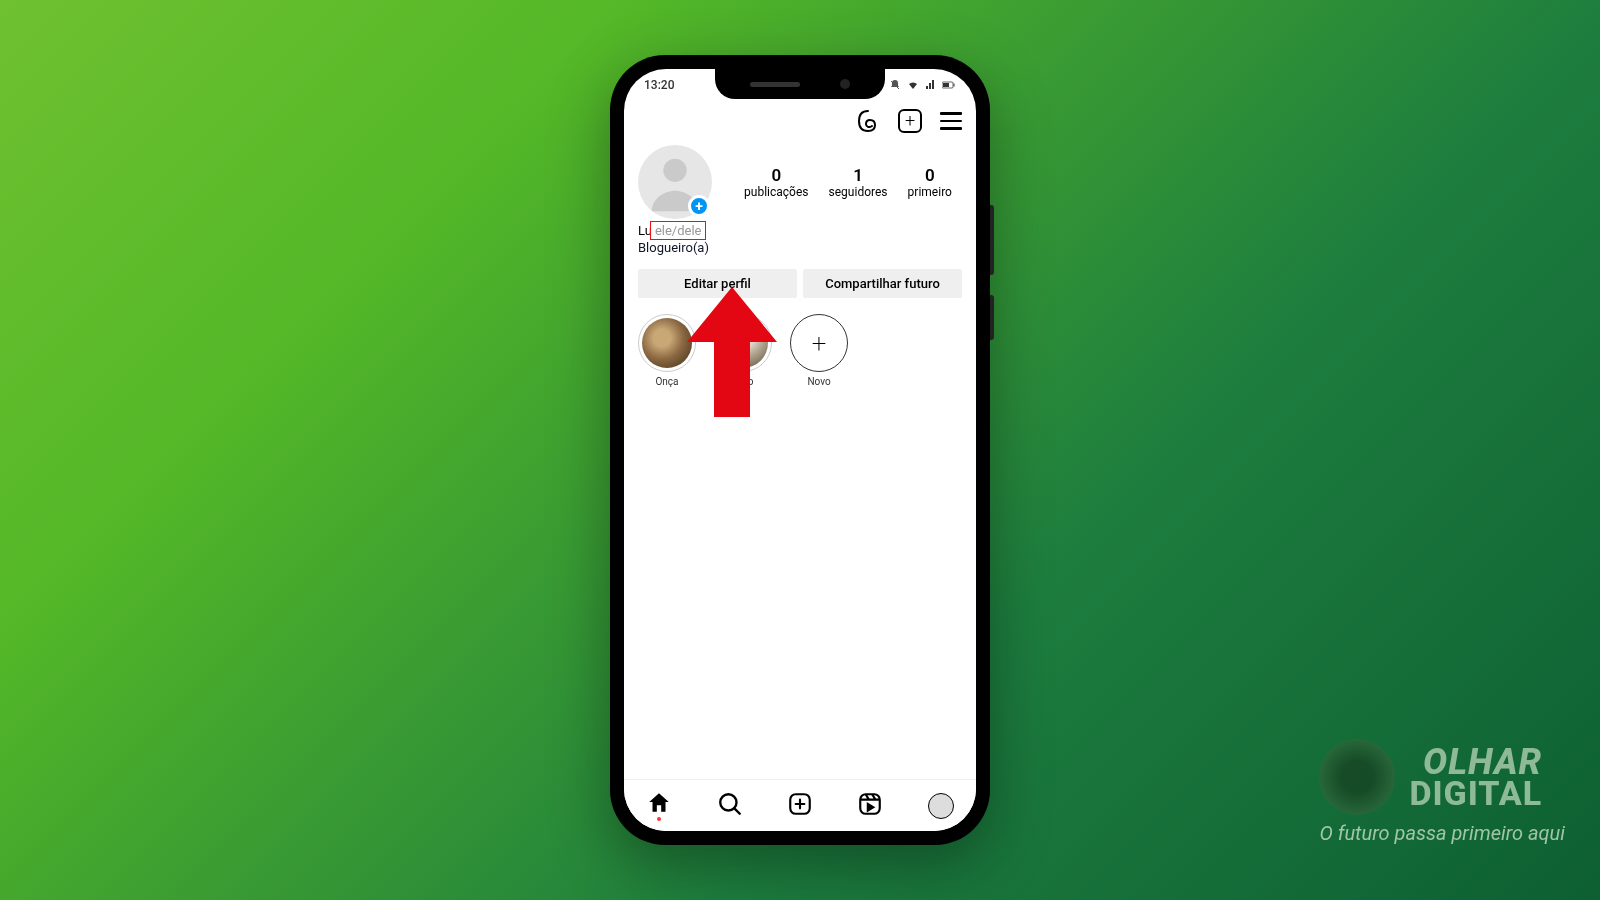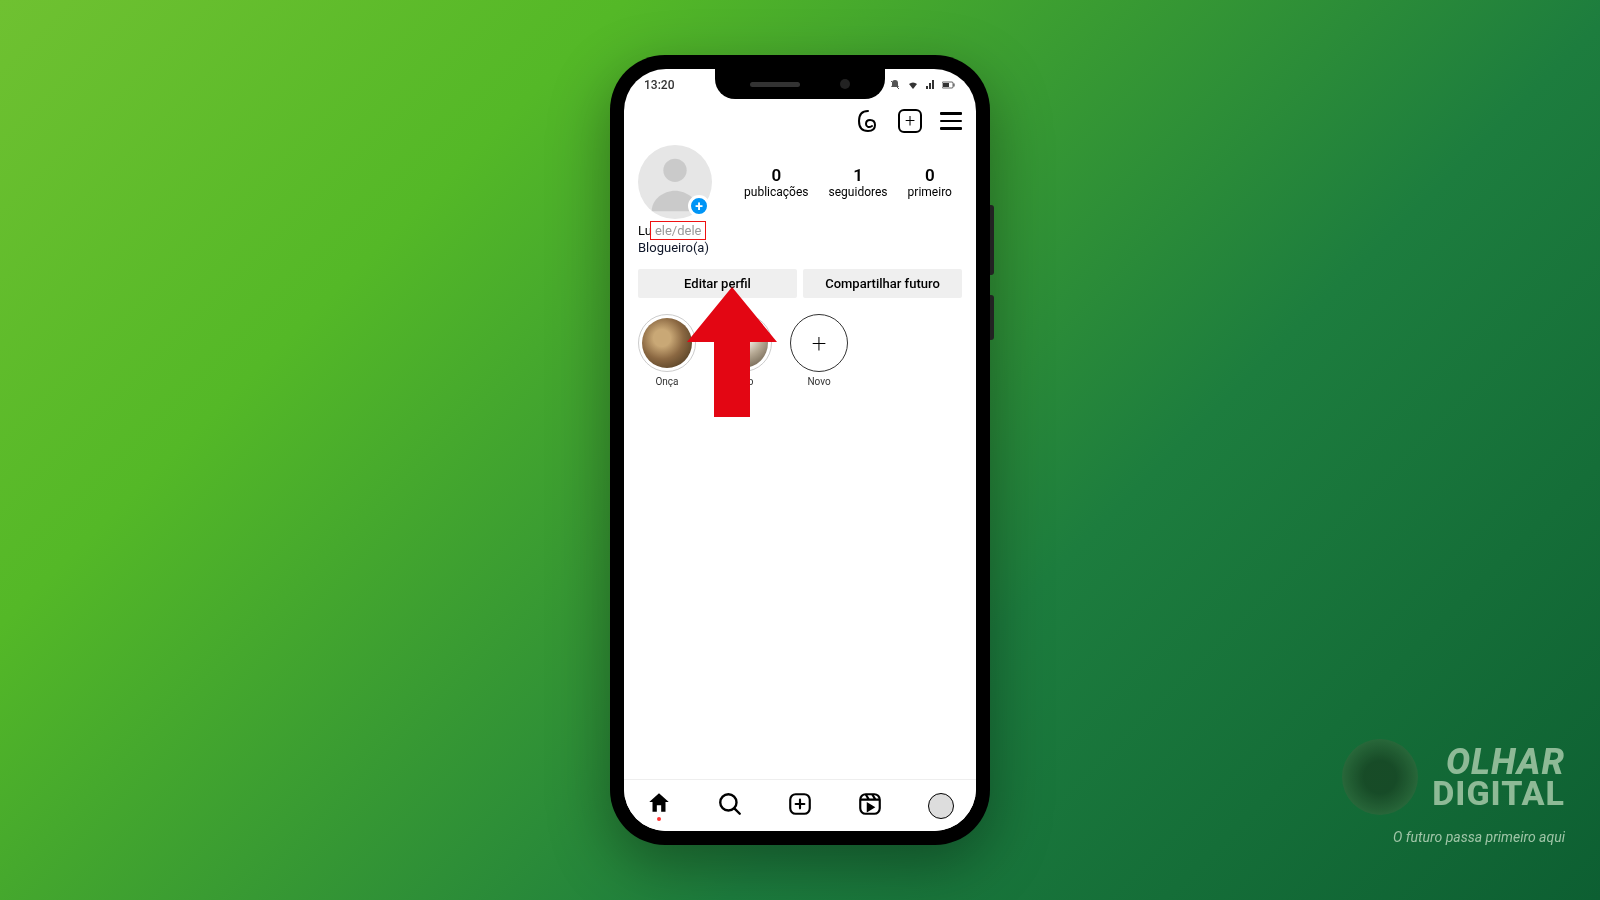--- a/index.html
+++ b/index.html
@@ -48,21 +48,21 @@
 .arrow{position:absolute;top:218px;left:58px;z-index:20;pointer-events:none}
 .arrow svg{width:100px;height:130px}
 .hl-onca{background:radial-gradient(circle at 40% 40%,#c9a876 20%,#8b6842 50%,#5a4428 80%)}
 .hl-gato{background:radial-gradient(circle at 50% 35%,#e8e0d5 25%,#b5a893 50%,#7a6d5a 80%)}
 .watermark{position:absolute;right:35px;bottom:55px;text-align:right;color:#a4c9a8;opacity:.85}
 .wm-top{display:flex;align-items:center;gap:14px}
 .wm-circle{width:76px;height:76px;border-radius:50%;background:radial-gradient(circle,#1a3a1f 30%,#2d5a34 60%,#4a8552 100%);opacity:.75}
 .wm-text{line-height:.9}
 .wm-line1{font-size:36px;font-weight:800;letter-spacing:1px;font-style:italic}
 .wm-line2{font-size:34px;font-weight:800;letter-spacing:1px;}
-.wm-tagline{font-size:14px;font-style:italic;margin-top:14px;color:#b9d6bc}
+.wm-tagline{font-size:20px;font-style:italic;margin-top:6px;color:#b9d6bc}
 .home-dot{width:4px;height:4px;background:#f33;border-radius:50%;margin:-3px auto 0}
 </style>
 </head>
 <body>
 
 <div class="phone">
   <div class="phone-btn-right1"></div>
   <div class="phone-btn-right2"></div>
   <div class="screen">
     <div class="notch">

